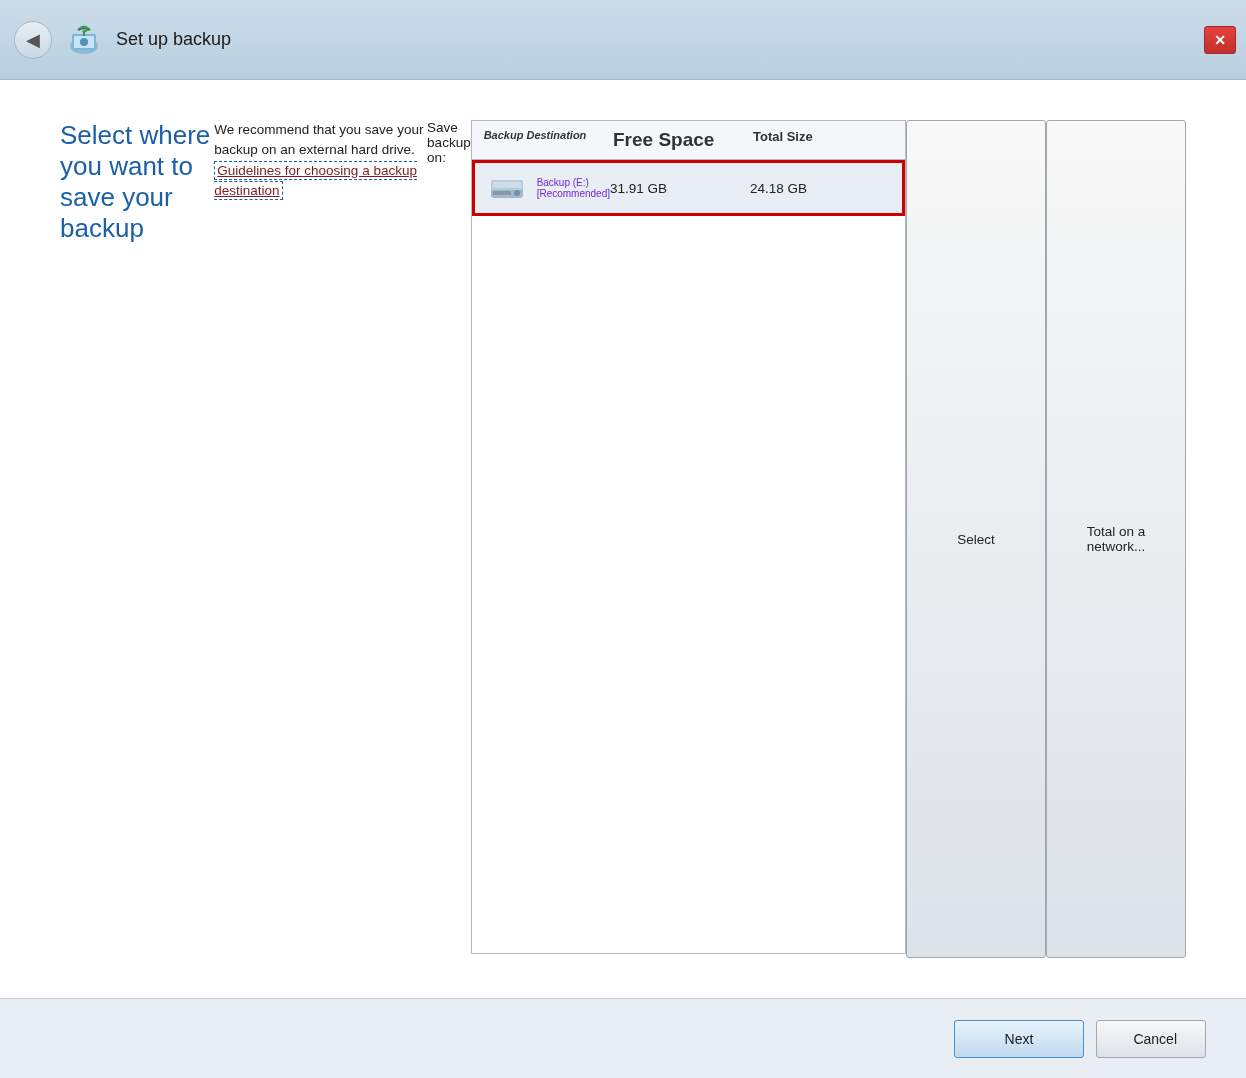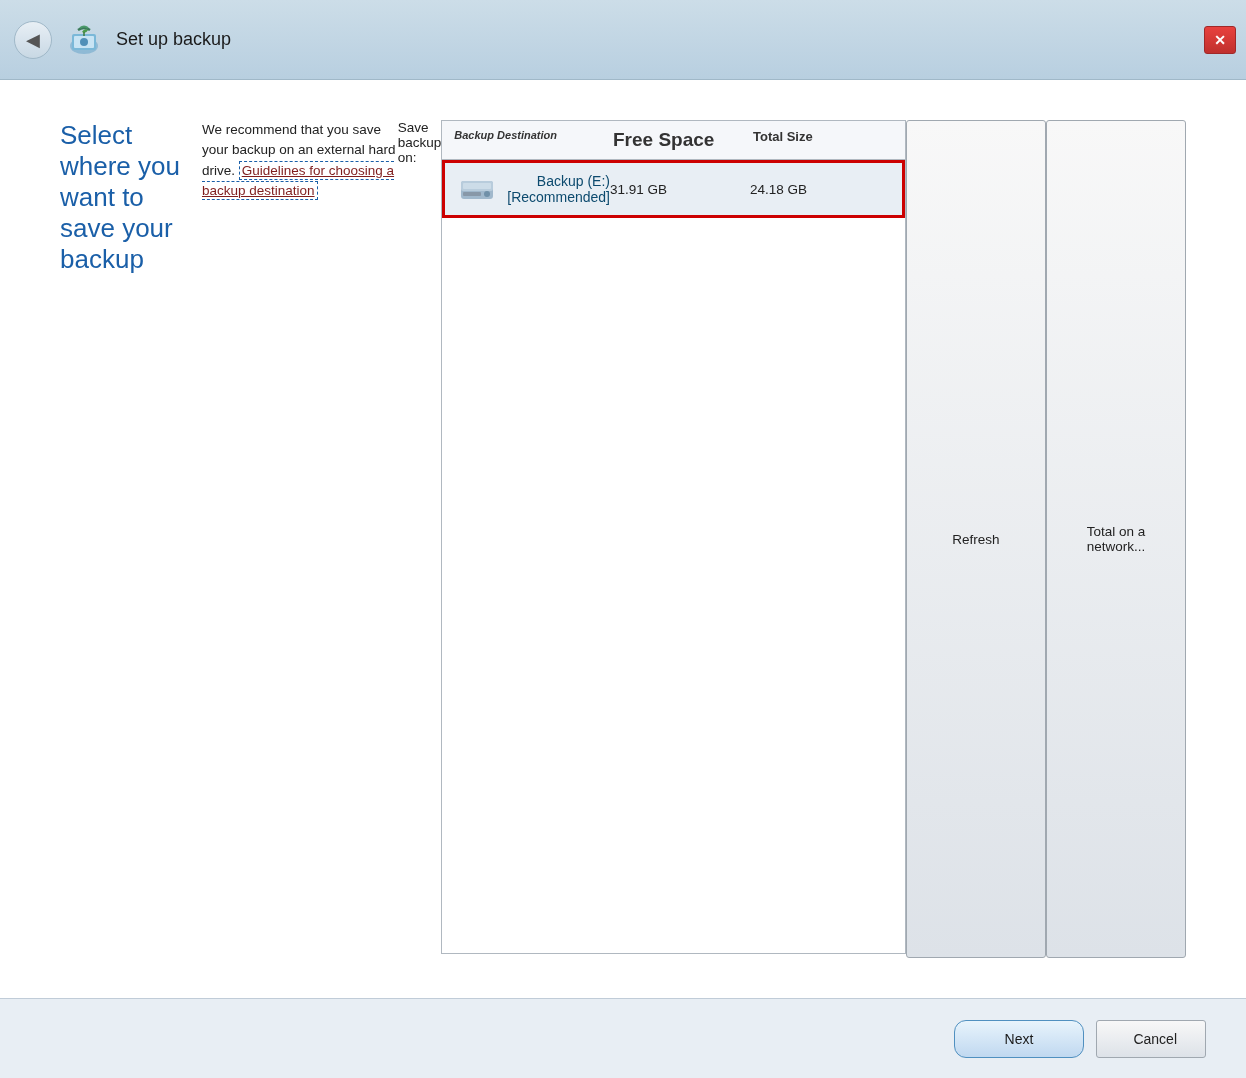--- a/index.html
+++ b/index.html
@@ -179,23 +179,22 @@
       height: 30px;
       margin-right: 10px;
       display: flex;
       align-items: center;
       justify-content: center;
       flex-shrink: 0;
     }
 
     .row-destination {
       flex: 1;
-      font-size: 14px;
-      color: #0c4a6e;
-      text-align: right;
+      font-size: 10px;
+      color: #6d28d9;
     }
 
     .row-free-space {
       width: 140px;
       font-size: 13.5px;
       color: #222;
     }
 
     .row-total-size {
       width: 140px;
@@ -232,21 +231,21 @@
       justify-content: flex-end;
       padding: 0 40px;
       gap: 12px;
       flex-shrink: 0;
     }
 
     .btn-next {
       padding: 10px 36px;
       font-size: 14px;
       cursor: pointer;
-      border-radius: 12px;
+      border-radius: 3px;
       border: 1px solid #5090c0;
       background: linear-gradient(to bottom, #e8f4fc, #c0d8f0);
       color: #1a1a1a;
       min-width: 130px;
       text-align: center;
     }
 
     .btn-cancel {
       padding: 10px 28px;
       font-size: 14px;
@@ -321,21 +320,21 @@
         </div>
         <span class="row-destination">Backup (E:) [Recommended]</span>
         <span class="row-free-space">31.91 GB</span>
         <span class="row-total-size">24.18 GB</span>
       </div>
 
       <div class="empty-area"></div>
     </div>
 
     <div class="action-buttons">
-      <button class="btn">Refresh</button>
+      <button class="btn">Select</button>
       <button class="btn">Total on a network...</button>
     </div>
 
   </div>
 
   <div class="footer">
     <button class="btn-next">Next</button>
     <button class="btn-cancel">Cancel</button>
   </div>
 

